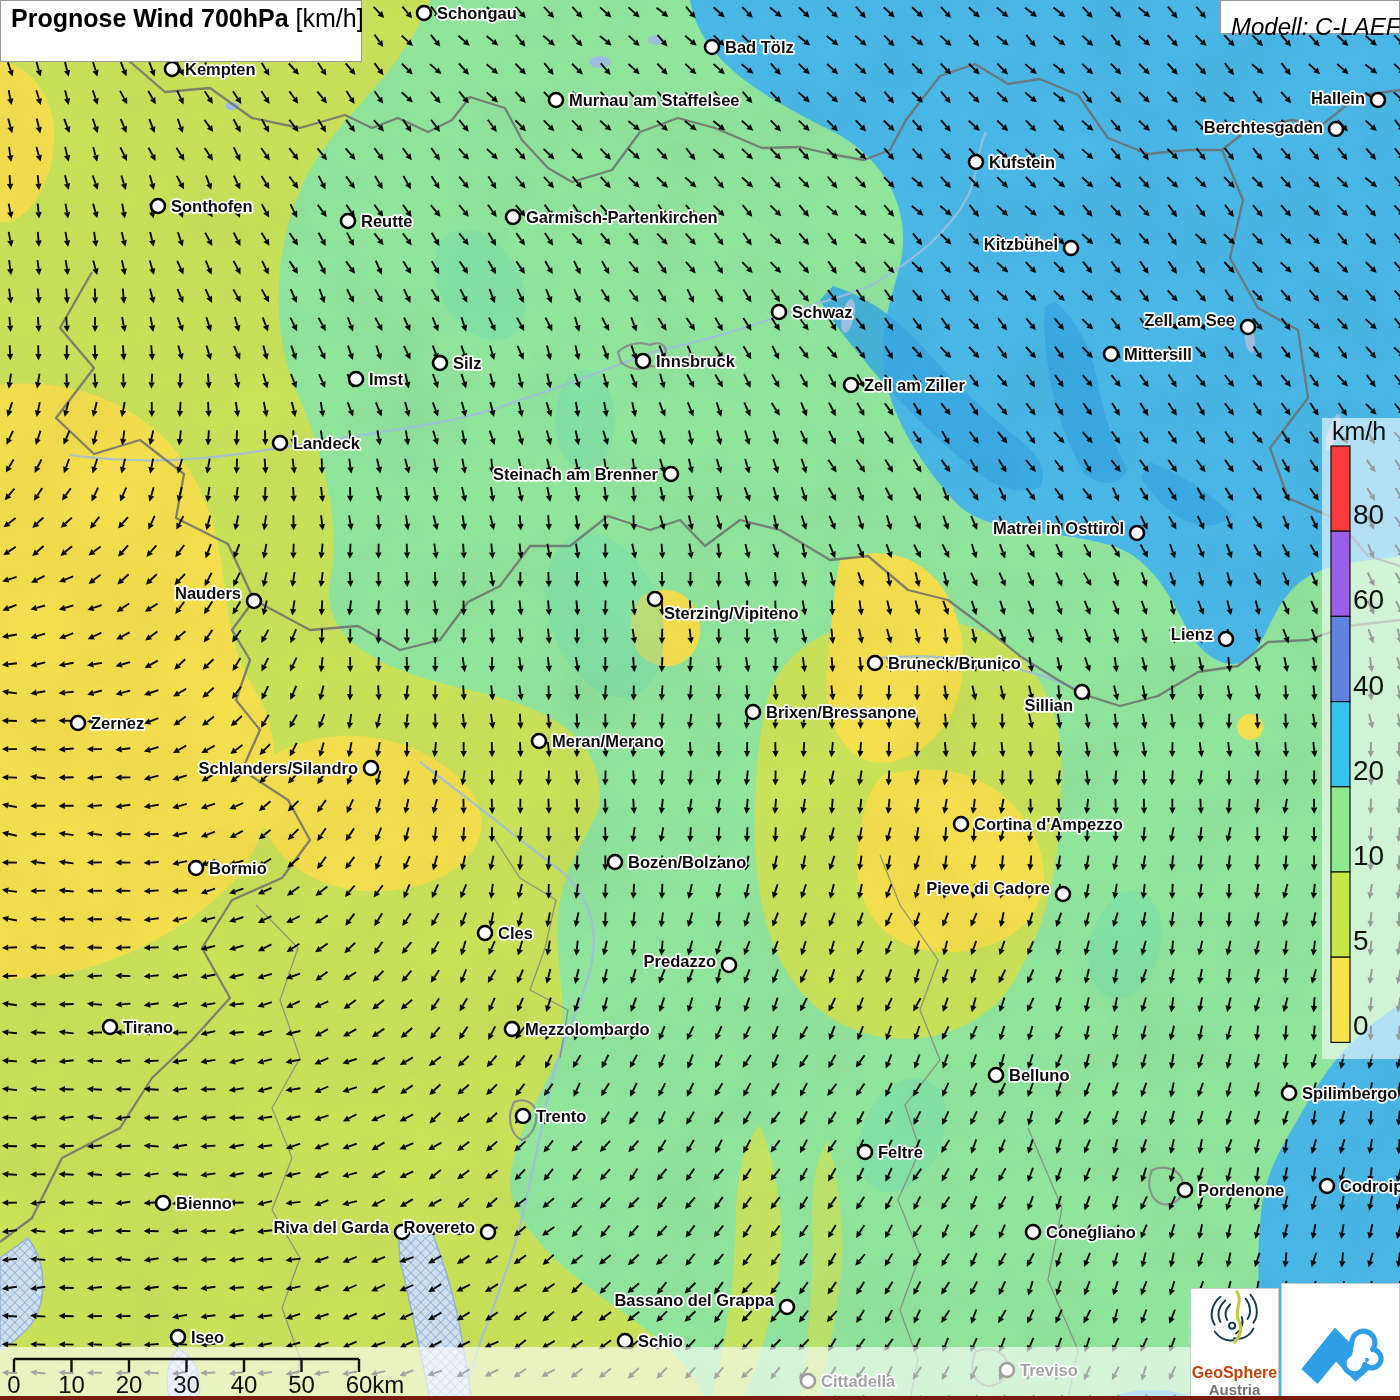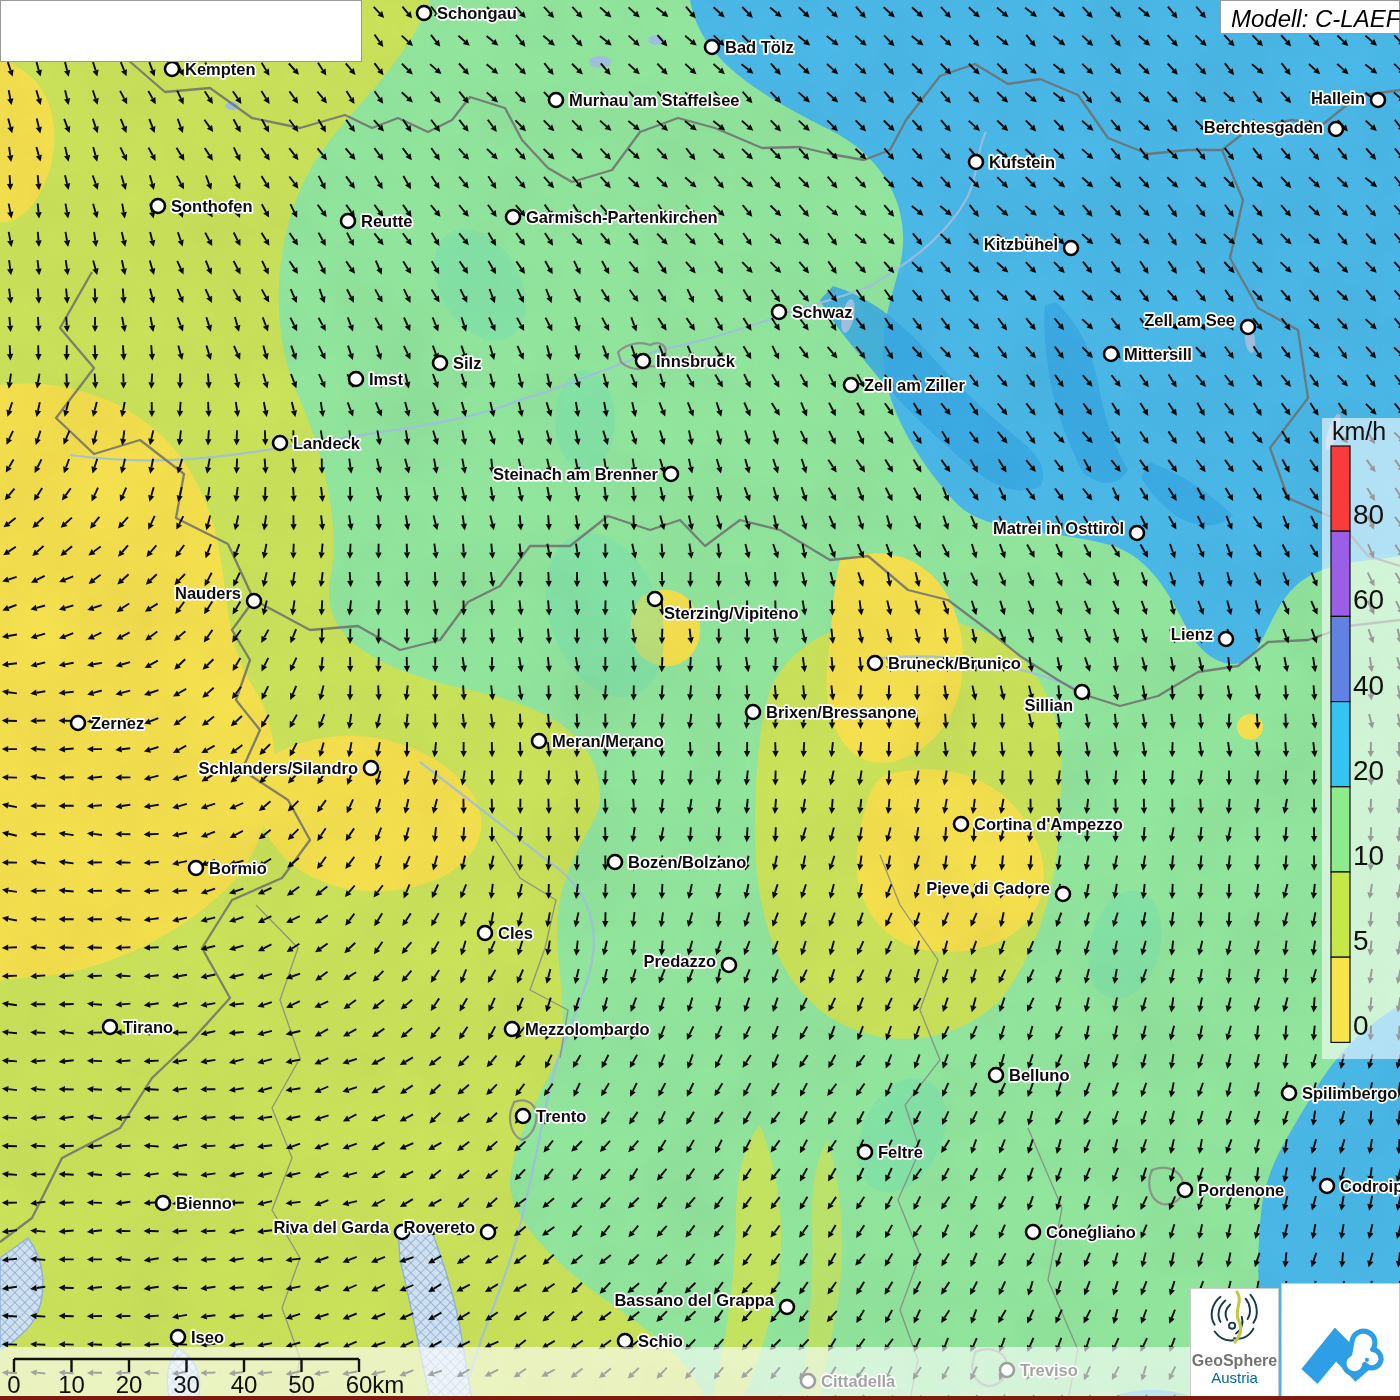--- a/index.html
+++ b/index.html
@@ -7,25 +7,25 @@
        font-family:"Liberation Sans","DejaVu Sans",sans-serif;}
   #map-svg{position:absolute;left:0;top:0;z-index:1;}
   .overlay{position:absolute;z-index:5;background:#fff;color:#000;}
   .title-box{left:0;top:0;width:362px;height:62px;border:1px solid #999;
              box-sizing:border-box;padding:2px 10px 0 10px;}
   .title-line1{font-size:25px;line-height:30px;white-space:nowrap;}
   .title-line1 .tb{font-weight:bold;}
   .title-line2{font-size:23px;line-height:28px;font-style:italic;white-space:nowrap;}
   .model-box{right:0;top:0;width:180px;height:34px;border:1px solid #999;
              box-sizing:border-box;font-size:24px;font-style:italic;
-             padding:4px 0 0 10px;white-space:nowrap;}
+             padding:12px 0 0 10px;white-space:nowrap;}
   .geo-box{left:1190px;top:1288px;width:89px;height:112px;border:1px solid #ccc;
            box-sizing:border-box;text-align:center;}
-  .geo-t1{font-size:16px;font-weight:bold;color:#737373;line-height:17px;margin-top:1px;}
-  .geo-t2{font-size:15px;color:#0369a1;line-height:17px;}
+  .geo-t1{font-size:16px;font-weight:bold;color:#c2410c;line-height:17px;margin-top:13px;}
+  .geo-t2{font-size:15px;color:#737373;line-height:17px;font-weight:bold;}
   .partner-box{left:1281px;top:1283px;width:119px;height:117px;border:1px solid #ccc;
                box-sizing:border-box;}
   .bottom-strip{position:absolute;left:0;top:1396px;width:1400px;height:4px;
                 background:#7a1d11;z-index:9;}
 </style>
 </head>
 <body>
 
 <svg id="map-svg" width="1400" height="1400" viewBox="0 0 1400 1400">
     <defs>
@@ -352,20 +352,21 @@
       <line x1="244" y1="1359" x2="244" y2="1372" stroke="#111" stroke-width="2.4"></line>
       <text x="244" y="1393" text-anchor="middle" font-size="24" fill="#111" font-family="Liberation Sans, sans-serif">40</text>
       <line x1="301.5" y1="1359" x2="301.5" y2="1372" stroke="#111" stroke-width="2.4"></line>
       <text x="301.5" y="1393" text-anchor="middle" font-size="24" fill="#111" font-family="Liberation Sans, sans-serif">50</text>
       <line x1="359" y1="1359" x2="359" y2="1372" stroke="#111" stroke-width="2.4"></line>
       <text x="375" y="1393" text-anchor="middle" font-size="24" fill="#111" font-family="Liberation Sans, sans-serif">60km</text>
     </g>
   </svg>
 
 <div class="overlay title-box">
+  <div class="title-line1"><span class="tb">Prognose Wind 700hPa</span> <span class="tu">[km/h]</span></div>
 </div>
 
 <div class="overlay model-box">
   <span>Modell: C-LAEF</span>
 </div>
 
 <div class="overlay geo-box">
   <svg width="60" height="58" viewBox="0 0 60 60">
     <g fill="none" stroke="#16394f" stroke-width="2" stroke-linecap="round">
       <path d="M15,8 C6,15 3,28 9,37"></path>

